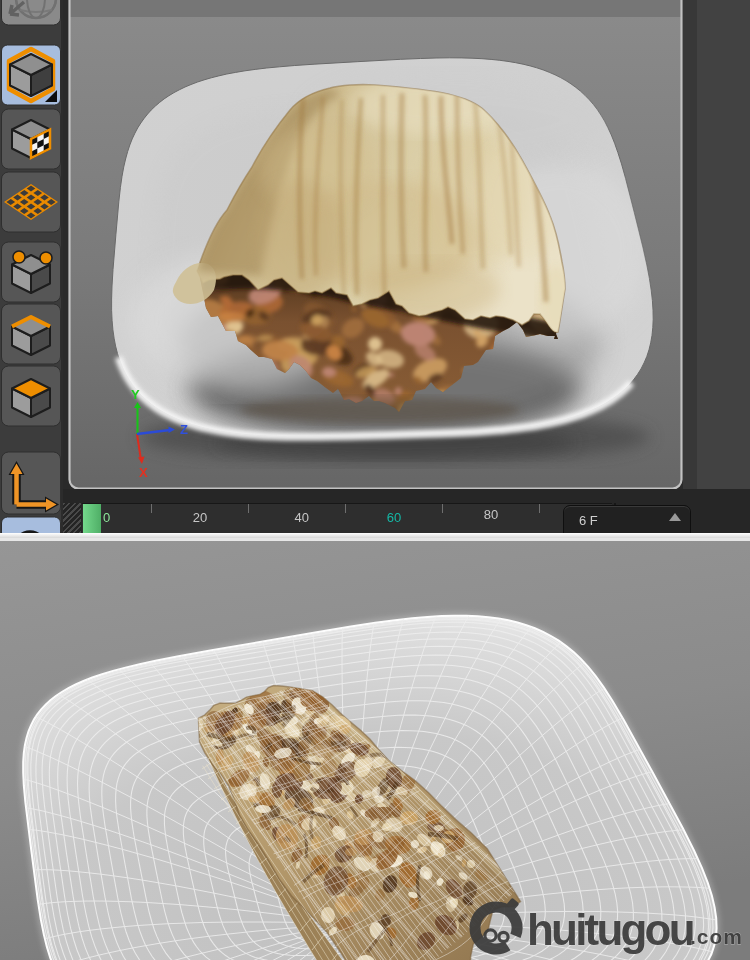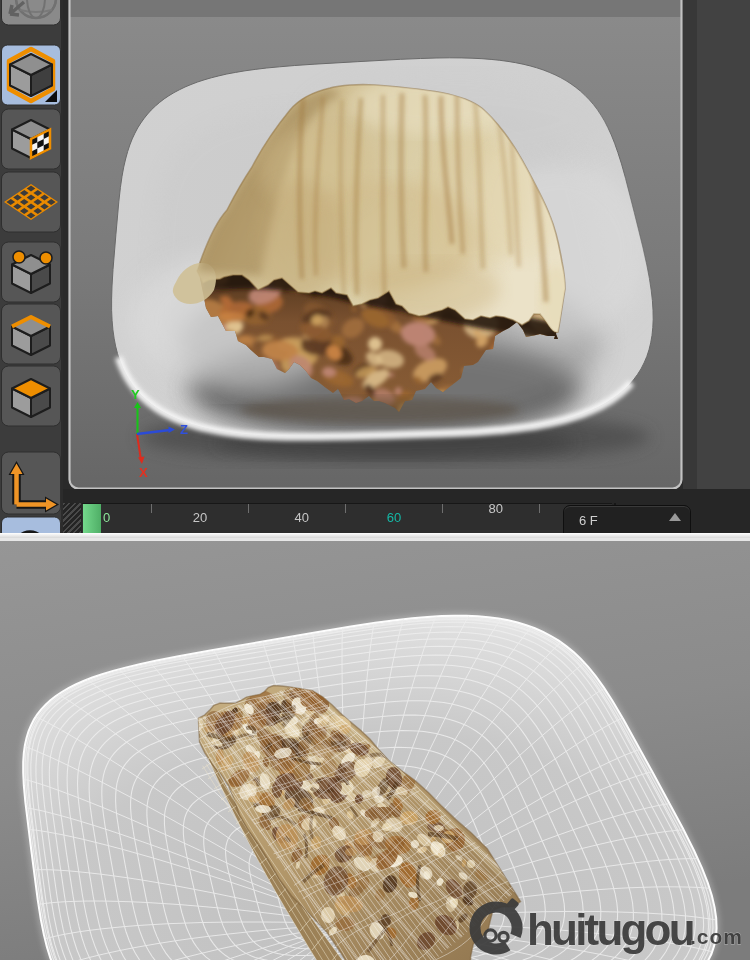--- a/index.html
+++ b/index.html
@@ -363,21 +363,21 @@
  <div style="position:absolute;left:20px;top:15px;width:18px;height:30px;background:linear-gradient(90deg,#74d98c,#4fae66)"></div>
  <div style="position:absolute;left:88px;top:15px;width:1px;height:9px;background:#6e6e6e"></div>
       <div style="position:absolute;left:185px;top:15px;width:1px;height:9px;background:#6e6e6e"></div>
       <div style="position:absolute;left:282px;top:15px;width:1px;height:9px;background:#6e6e6e"></div>
       <div style="position:absolute;left:379px;top:15px;width:1px;height:9px;background:#6e6e6e"></div>
       <div style="position:absolute;left:476px;top:15px;width:1px;height:9px;background:#6e6e6e"></div>
  <div style="position:absolute;left:40px;top:21px;font:13px 'Liberation Sans',sans-serif;color:#8ee79b">0</div>
  <div style="position:absolute;left:125px;top:21px;width:24px;text-align:center;font:13px 'Liberation Sans',sans-serif;color:#c6c6c6">20</div>
       <div style="position:absolute;left:222px;top:21px;width:24px;text-align:right;font:13px 'Liberation Sans',sans-serif;color:#c6c6c6">40</div>
       <div style="position:absolute;left:319px;top:21px;width:24px;text-align:center;font:13px 'Liberation Sans',sans-serif;color:#14b8a6">60</div>
-      <div style="position:absolute;left:416px;top:12px;width:24px;text-align:right;font:13px 'Liberation Sans',sans-serif;color:#c6c6c6">80</div>
+      <div style="position:absolute;left:416px;top:18px;width:24px;text-align:center;font:13px 'Liberation Sans',sans-serif;color:#c6c6c6">80</div>
  <div style="position:absolute;left:551px;top:14px;width:2px;height:31px;background:#171717"></div>
  <div style="position:absolute;left:500px;top:16px;width:128px;height:40px;background:#212121;border:1px solid #0f0f0f;border-radius:7px;box-shadow:inset 0 1px 0 #3a3a3a"></div>
  <div style="position:absolute;left:516px;top:24px;font:13px 'Liberation Sans',sans-serif;color:#cfcfcf">6 F</div>
  <div style="position:absolute;left:606px;top:24px;width:0;height:0;border-left:6px solid transparent;border-right:6px solid transparent;border-bottom:8px solid #999"></div>
 </div>
 <div style="position:absolute;left:0;top:533px;width:750px;height:5px;background:linear-gradient(#ffffff,#d8d8d8)"></div>
 <svg width="750" height="422" viewBox="0 538 750 422" style="position:absolute;left:0;top:538px" xmlns="http://www.w3.org/2000/svg">
       <defs>
 <linearGradient id="bbg" x1="0" y1="0" x2="0.25" y2="1">
  <stop offset="0" stop-color="#969696"></stop>

